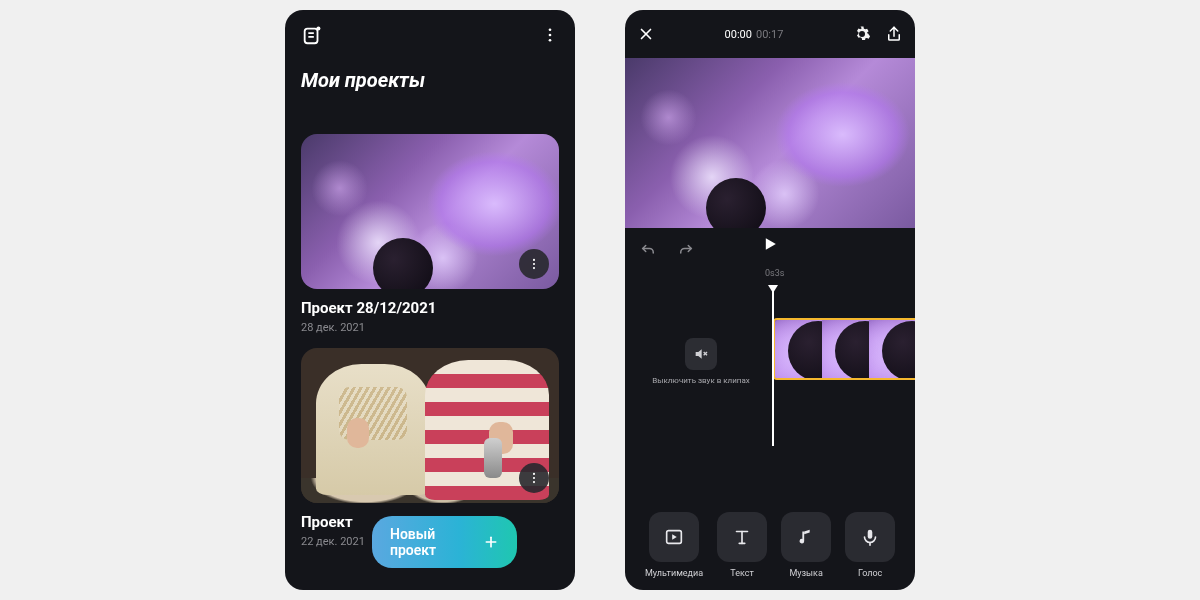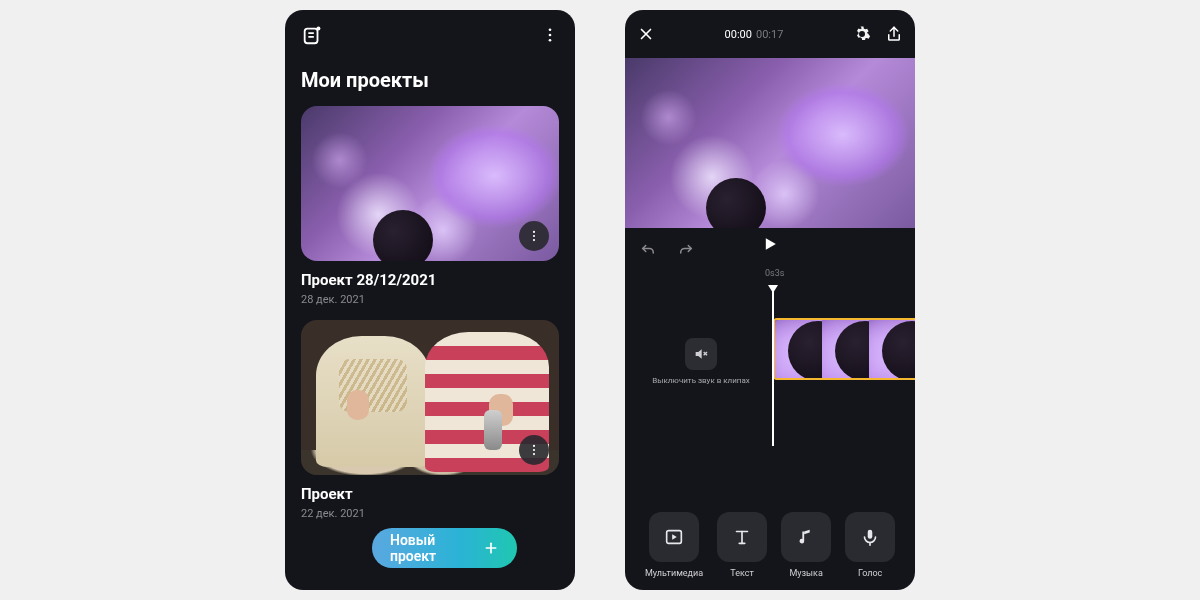--- a/index.html
+++ b/index.html
@@ -29,22 +29,23 @@
     display: flex;
     align-items: center;
     justify-content: space-between;
     padding: 0 16px;
   }
   .projects-header .icon svg { display:block; }
   .page-title {
     font-size: 20px;
     font-weight: 700;
     padding: 8px 16px 14px;
-  }
-  .project-list { padding: 0 16px; }
+    font-style: italic;
+  }
+  .project-list { padding: 0 16px; margin-top: 28px; }
   .project-card { margin-bottom: 14px; position: relative; }
   .thumb {
     width: 100%;
     height: 155px;
     border-radius: 16px;
     position: relative;
     overflow: hidden;
   }
   .thumb-inner { position:absolute; inset:0; }
   .card-more {
@@ -68,21 +69,21 @@
   .project-date {
     font-size: 11px;
     color: #8a8a8f;
     margin-top: 4px;
   }
   .fab {
     position: absolute;
     bottom: 22px;
     left: 50%;
     transform: translateX(-40%);
-    height: 40px;
+    height: 52px;
     padding: 16px 18px;
     border-radius: 20px;
     background: linear-gradient(90deg, #5aa8e0 0%, #2bb3d6 60%, #1fc7b0 100%);
     display: flex;
     align-items: center;
     gap: 12px;
     font-size: 14px;
     font-weight: 600;
     color: #fff;
     cursor:pointer;

